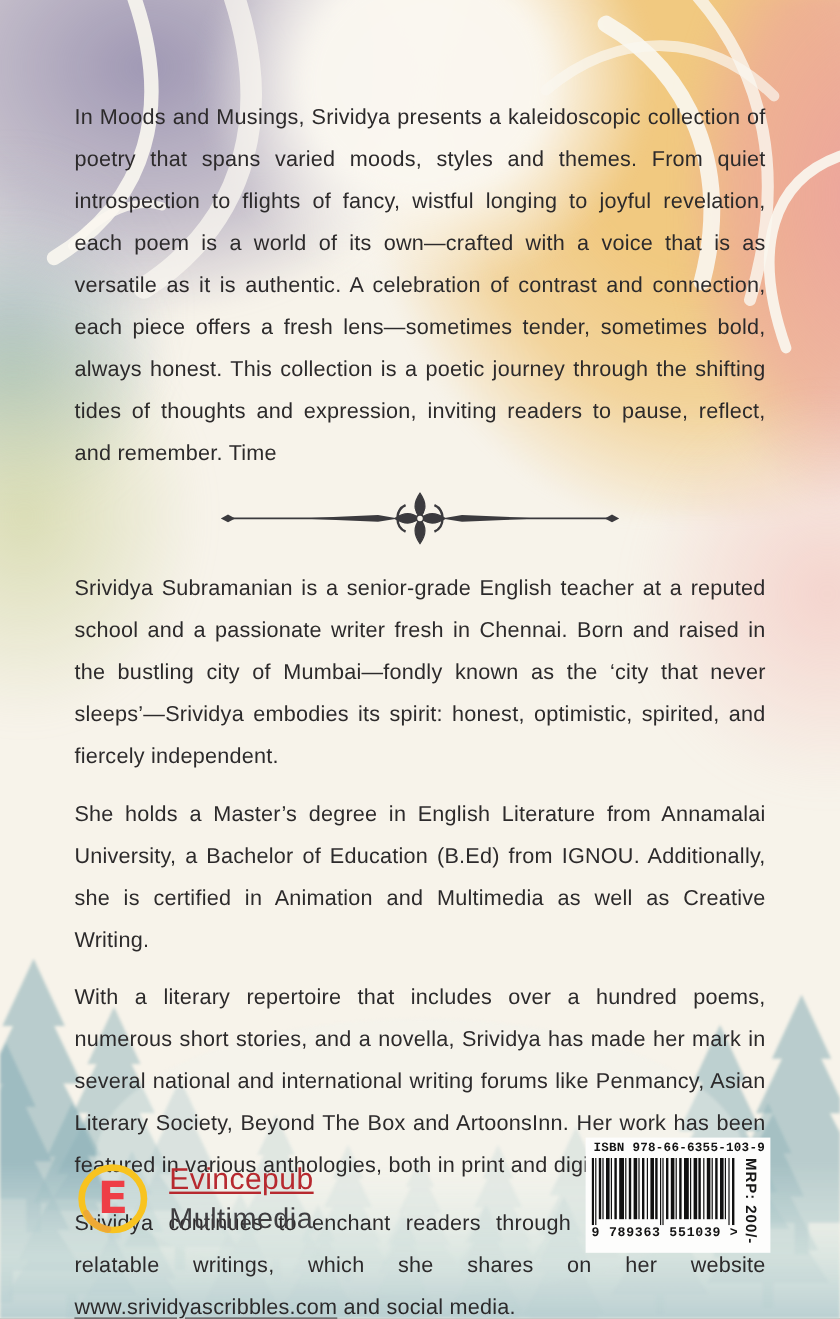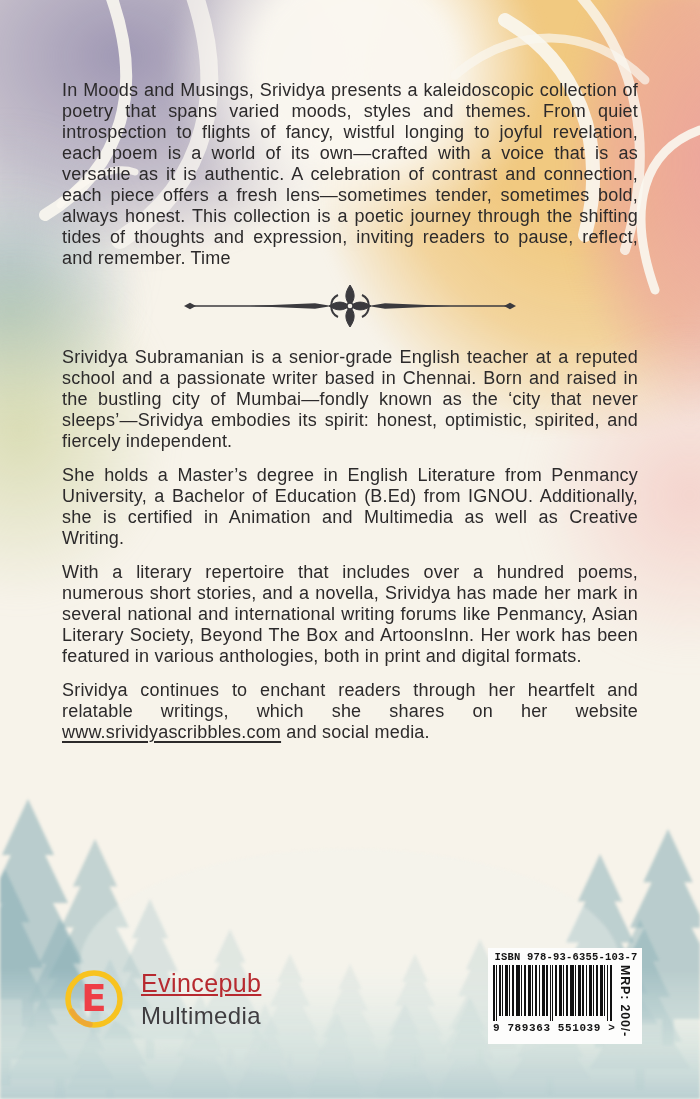--- a/index.html
+++ b/index.html
@@ -26,21 +26,21 @@
   .b-pink2{top:330px;right:-120px;width:290px;height:330px;filter:blur(14px);
     background:radial-gradient(ellipse at 55% 50%,rgba(243,190,185,.6) 0%,rgba(243,190,185,0) 70%);}
   .b-white{top:-70px;left:170px;width:370px;height:310px;filter:blur(8px);
     background:radial-gradient(ellipse at 50% 45%,rgba(250,247,240,.98) 38%,rgba(250,247,240,0) 72%);}
   .swirls{position:absolute;top:0;left:0;}
   
   .forest{position:absolute;left:0;bottom:0;filter:blur(1.5px);}
   
   .content{position:absolute;top:80px;left:62px;width:576px;z-index:5;}
   .content p{
-    margin:0 0 13px 0;font-size:18px;line-height:21px;letter-spacing:.2px;
+    margin:0 0 13px 0;font-size:18px;line-height:35px;letter-spacing:.2px;
     text-align:justify;color:var(--ink,#2c2a2b);
   }
   .divider-wrap{text-align:center;margin:15px 0 19px 0;}
   .divider-wrap svg{vertical-align:middle;}
   .link{color:inherit;text-decoration:underline;text-decoration-thickness:1.5px;text-underline-offset:3px;cursor:pointer;}
   
   .publisher{position:absolute;left:62px;top:967px;display:flex;align-items:center;gap:15px;z-index:6;}
   .ring{position:relative;width:64px;height:64px;}
   .ring .e{
     position:absolute;inset:0;display:flex;align-items:center;justify-content:center;
@@ -154,42 +154,42 @@
           <path d="M182,11 C191,15 191,29 182,33" fill="none" stroke-width="2"></path>
           <path d="M170,1 C175.5,9 175.5,15 170,21.5 C164.5,15 164.5,9 170,1 z" stroke-width="1"></path>
           <path d="M170,43 C175.5,35 175.5,29 170,22.5 C164.5,29 164.5,35 170,43 z" stroke-width="1"></path>
           <path d="M149,22 C157,16.8 163,16.8 169.5,22 C163,27.2 157,27.2 149,22 z" stroke-width="1"></path>
           <path d="M191,22 C183,16.8 177,16.8 170.5,22 C177,27.2 183,27.2 191,22 z" stroke-width="1"></path>
           <circle cx="170" cy="22" r="3" fill="#f7f3ea" stroke-width="1.4"></circle>
         </g>
       </svg>
     </div>
 
-    <p>Srividya Subramanian is a senior-grade English teacher at a reputed school and a passionate writer based in Chennai. Born and raised in the bustling city of Mumbai—fondly known as the ‘city that never sleeps’—Srividya embodies its spirit: honest, optimistic, spirited, and fiercely independent.</p>
-    <p>She holds a Master’s degree in English Literature from Penmancy University, a Bachelor of Education (B.Ed) from IGNOU. Additionally, she is certified in Animation and Multimedia as well as Creative Writing.</p>
+    <p>Srividya Subramanian is a senior-grade English teacher at a reputed school and a passionate writer fresh in Chennai. Born and raised in the bustling city of Mumbai—fondly known as the ‘city that never sleeps’—Srividya embodies its spirit: honest, optimistic, spirited, and fiercely independent.</p>
+    <p>She holds a Master’s degree in English Literature from Annamalai University, a Bachelor of Education (B.Ed) from IGNOU. Additionally, she is certified in Animation and Multimedia as well as Creative Writing.</p>
     <p>With a literary repertoire that includes over a hundred poems, numerous short stories, and a novella, Srividya has made her mark in several national and international writing forums like Penmancy, Asian Literary Society, Beyond The Box and ArtoonsInn. Her work has been featured in various anthologies, both in print and digital formats.</p>
     <p><span>Srividya continues to enchant readers through her heartfelt and relatable writings, which she shares on her website </span><a class="link">www.srividyascribbles.com</a><span> and social media.</span></p>
   </div>
 
   <div class="publisher">
     <div class="ring">
       <svg width="64" height="64" viewBox="0 0 64 64">
         <circle cx="32" cy="32" r="26" fill="none" stroke="#f8c31f" stroke-width="5.5"></circle>
         <path d="M10,44 A26 26 0 0 0 28,57.5" fill="none" stroke="#eca43a" stroke-width="5.5" opacity=".85" stroke-linecap="round"></path>
       </svg>
       <span class="e">E</span>
     </div>
     <div class="brand">
       <div class="brand-name">Evincepub</div>
       <div class="brand-type">Multimedia</div>
     </div>
   </div>
 
   <div class="barcode-box">
-    <div class="isbn-label">ISBN 978-93-6355-103-7</div>
+    <div class="isbn-label">ISBN 978-66-6355-103-9</div>
     <div class="bc-row">
       <div class="bc-left">
         <svg width="120" height="56" viewBox="0 0 120 56">
           <g fill="#111">
             <rect x="0" y="0" width="2" height="56"></rect>
               <rect x="3" y="0" width="1" height="56"></rect>
             <rect x="6" y="0" width="2" height="51"></rect>
               <rect x="9" y="0" width="1" height="51"></rect>
             <rect x="12" y="0" width="3" height="51"></rect>
               <rect x="16" y="0" width="1" height="51"></rect>

